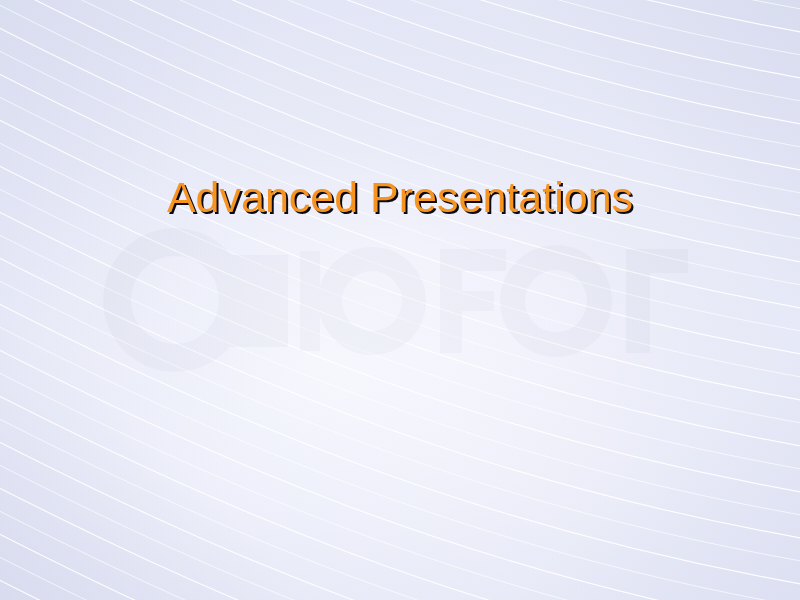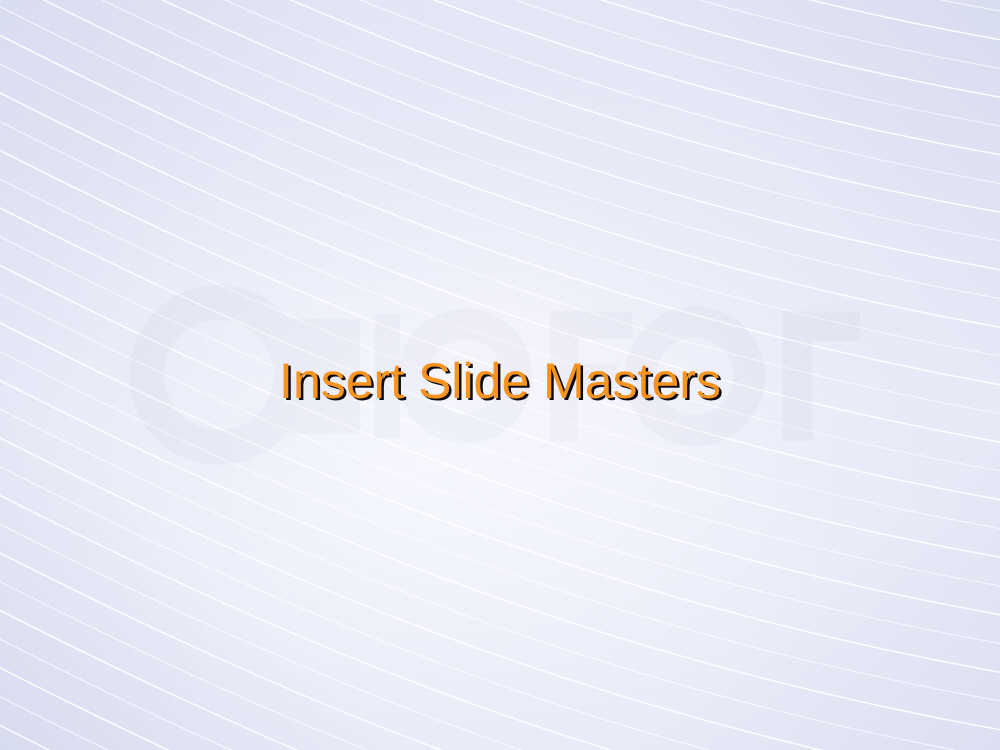--- a/index.html
+++ b/index.html
@@ -191,16 +191,16 @@
         <path d="M440 86 h54 v20 h-54 z"></path>
         <circle cx="556" cy="96" r="56"></circle>
         <circle cx="556" cy="96" r="31" fill="#f2f3fb"></circle>
         <path d="M626 44 h24 v104 h-24 z"></path>
         <path d="M626 44 h62 v24 h-62 z"></path>
       </g>
     </svg>
   </div>
 
   <div class="text-block">
-    <div class="slide-line" id="subtitle-line">Insert Slide Masters</div>
+    <div class="slide-line" id="title-line">Advanced Presentations</div>
   </div>
 
 </div>
 
 </body></html>

